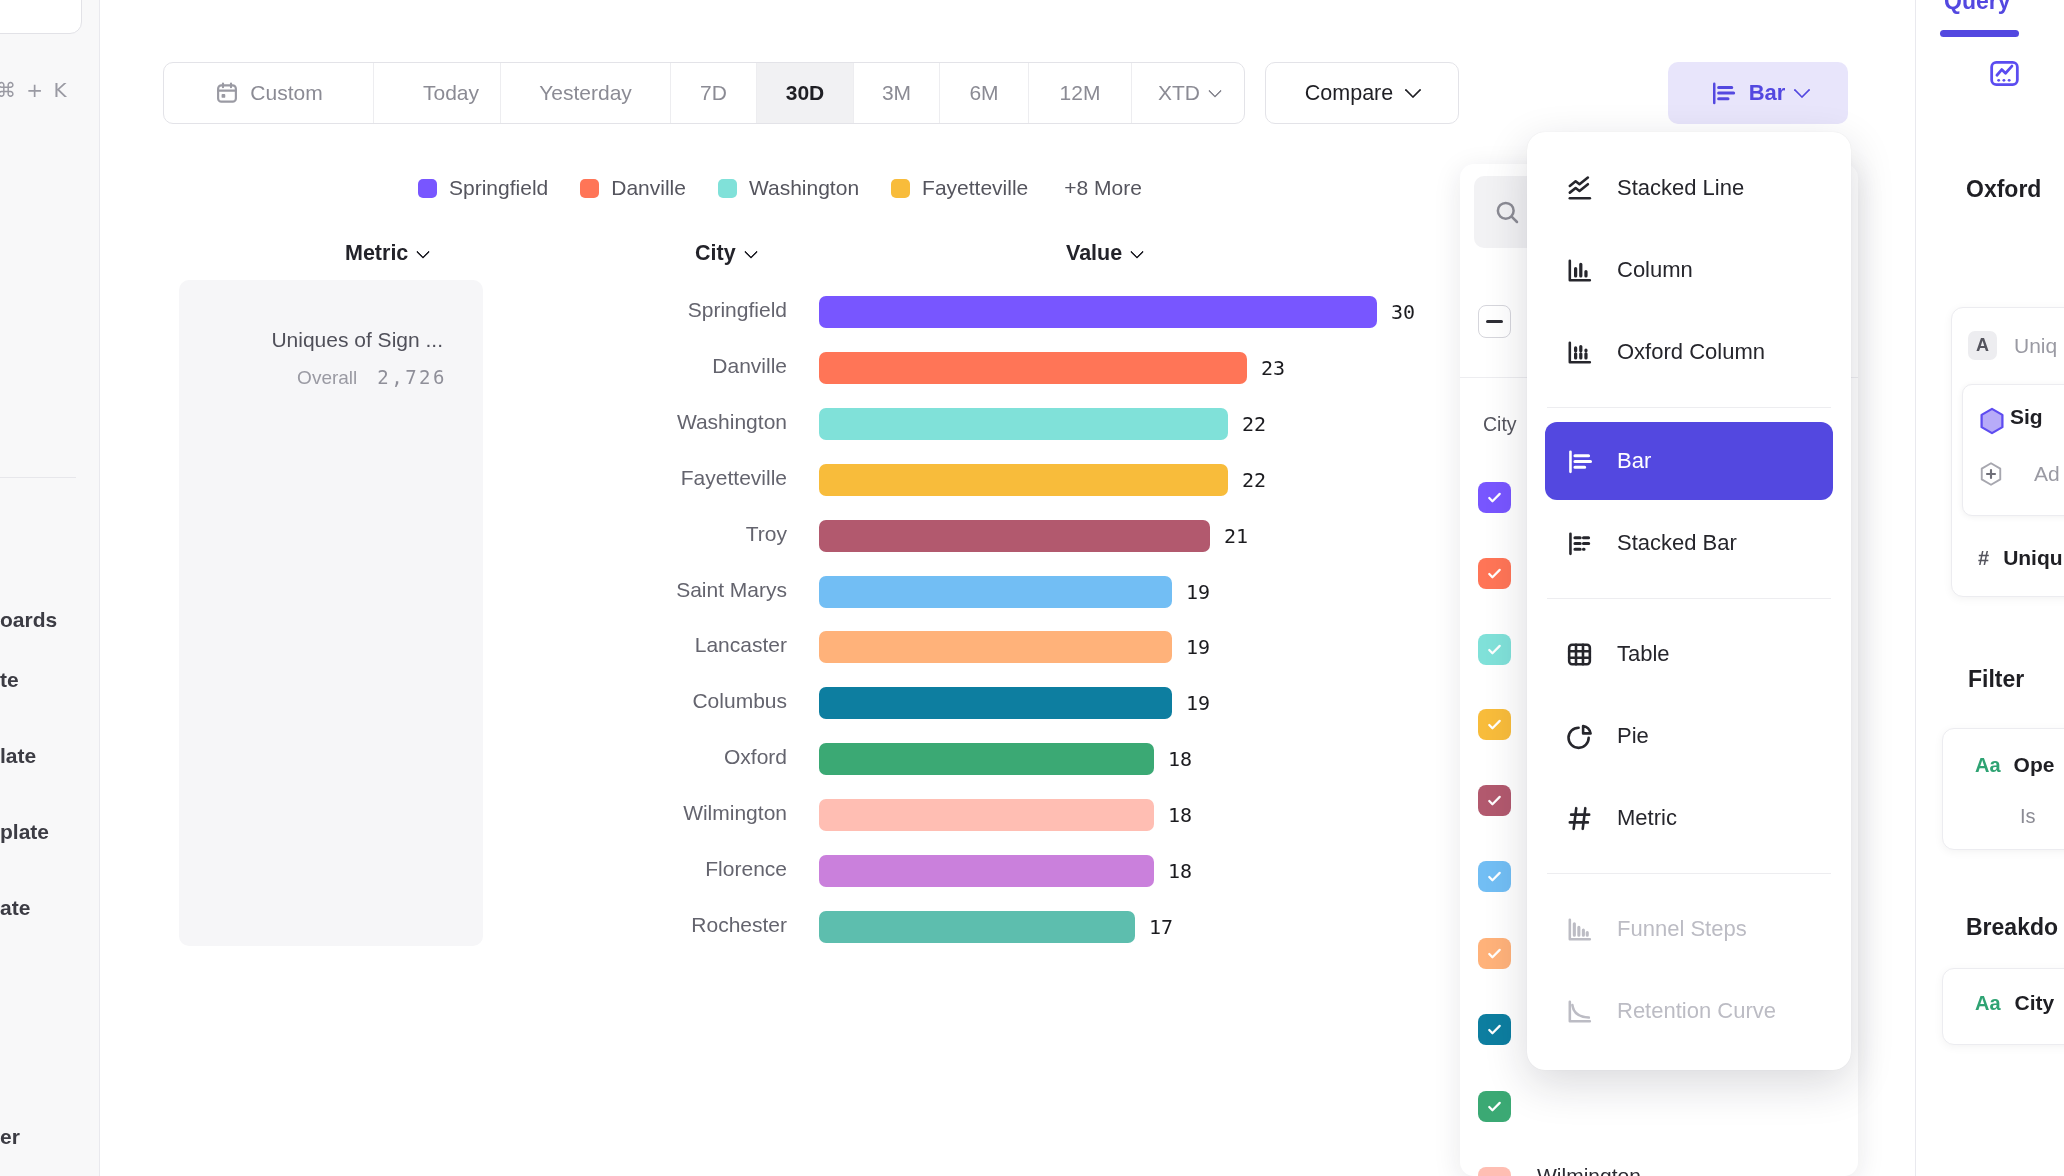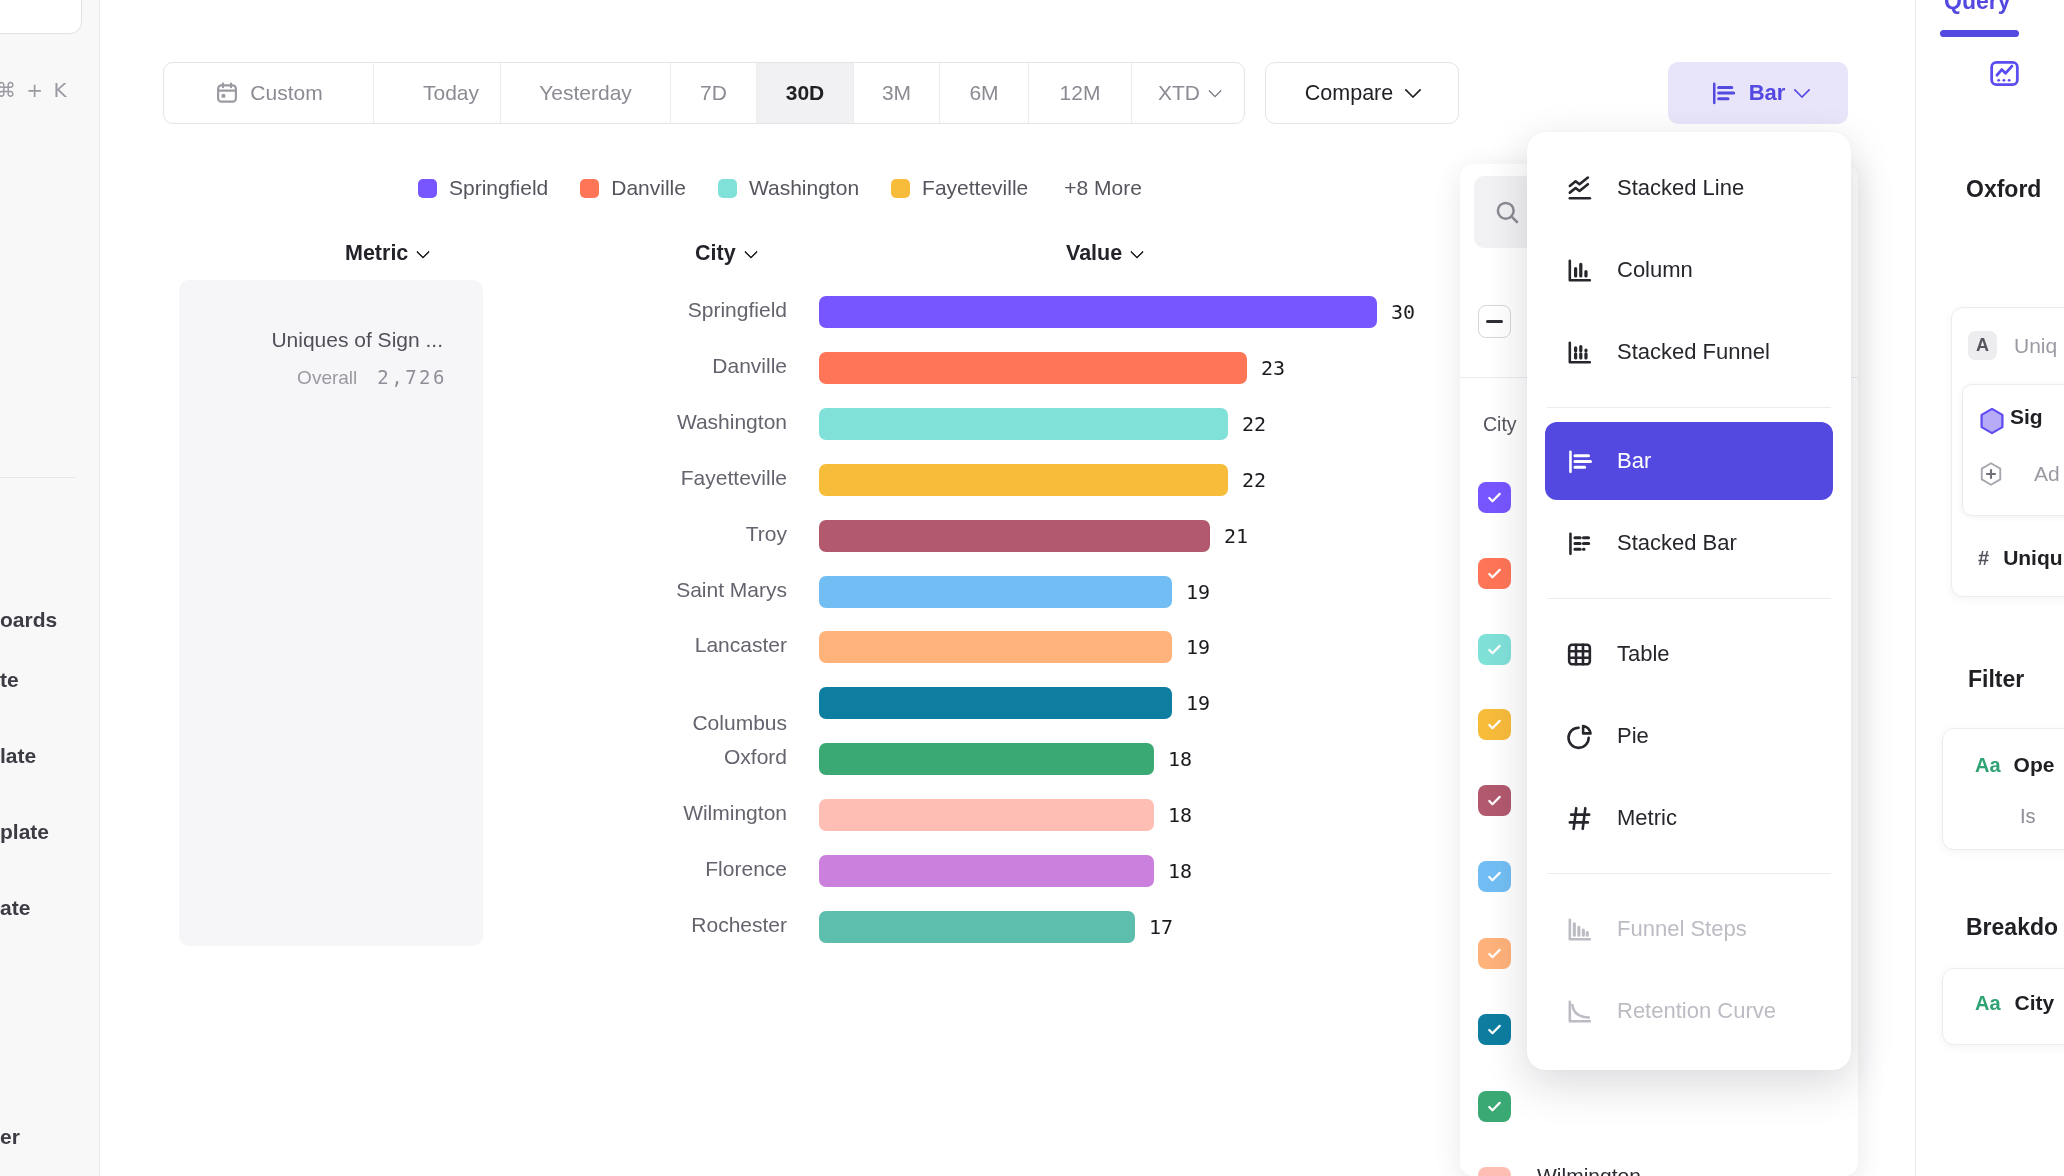--- a/index.html
+++ b/index.html
@@ -240,21 +240,21 @@
       <div class="row-value" style="left: 1242px; top: 467.7px;">22</div>
       <div class="row-label" style="top: 521.6px;">Troy</div>
       <div class="bar" style="left: 819px; top: 519.6px; width: 391px; background: rgb(178, 89, 110);"></div>
       <div class="row-value" style="left: 1224px; top: 523.6px;">21</div>
       <div class="row-label" style="top: 577.5px;">Saint Marys</div>
       <div class="bar" style="left: 819px; top: 575.5px; width: 353px; background: rgb(114, 190, 244);"></div>
       <div class="row-value" style="left: 1186px; top: 579.5px;">19</div>
       <div class="row-label" style="top: 633.4px;">Lancaster</div>
       <div class="bar" style="left: 819px; top: 631.4px; width: 353px; background: rgb(255, 178, 122);"></div>
       <div class="row-value" style="left: 1186px; top: 635.4px;">19</div>
-      <div class="row-label" style="top: 711px;">Columbus</div>
+      <div class="row-label" style="top: 689px;">Columbus</div>
       <div class="bar" style="left: 819px; top: 687.3px; width: 353px; background: rgb(13, 126, 160);"></div>
       <div class="row-value" style="left: 1186px; top: 691.3px;">19</div>
       <div class="row-label" style="top: 745.2px;">Oxford</div>
       <div class="bar" style="left: 819px; top: 743.2px; width: 335px; background: rgb(59, 169, 116);"></div>
       <div class="row-value" style="left: 1168px; top: 747.2px;">18</div>
       <div class="row-label" style="top: 801.1px;">Wilmington</div>
       <div class="bar" style="left: 819px; top: 799.1px; width: 335px; background: rgb(255, 190, 179);"></div>
       <div class="row-value" style="left: 1168px; top: 803.1px;">18</div>
       <div class="row-label" style="top: 857px;">Florence</div>
       <div class="bar" style="left: 819px; top: 855px; width: 335px; background: rgb(202, 128, 220);"></div>
@@ -347,21 +347,21 @@
           <path d="M4.5 4.5v15h15.5"></path>
           <path stroke-width="2.5" d="M9 16.2v-5.7M13 16.2V7.2M17 16.2v-3.4"></path>
         </svg>
         <span>Column</span>
       </div>
       <div class="menu-item">
         <svg class="ico" viewBox="0 0 24 24" fill="none" stroke="currentColor" stroke-width="2" stroke-linecap="round" stroke-linejoin="round">
           <path d="M4.5 4.5v15h15.5"></path>
           <path stroke-width="2.5" stroke-dasharray="3.2 2.4" d="M9 16.2V8.5M13 16.2V6.2M17 16.2v-6"></path>
         </svg>
-        <span>Stacked Funnel</span>
+        <span>Oxford Column</span>
       </div>
       <div class="menu-divider"></div>
       <div class="menu-item selected">
         <svg class="ico" viewBox="0 0 24 24" fill="none" stroke="currentColor" stroke-width="2" stroke-linecap="round" stroke-linejoin="round">
           <path d="M5 4.5v15.5"></path>
           <path stroke-width="2.4" d="M8.5 7.5H19M8.5 12h12M8.5 16.5h7.5"></path>
         </svg>
         <span>Bar</span>
       </div>
       <div class="menu-item">

